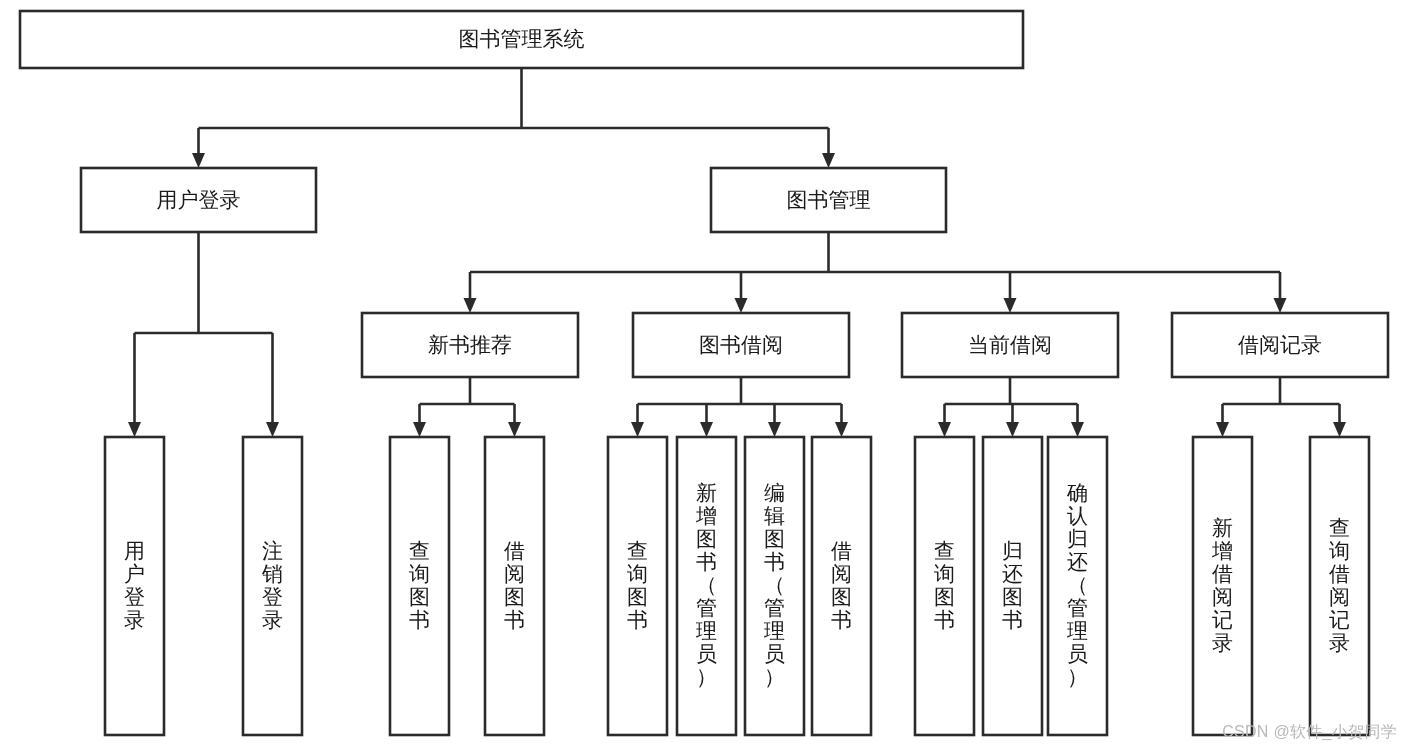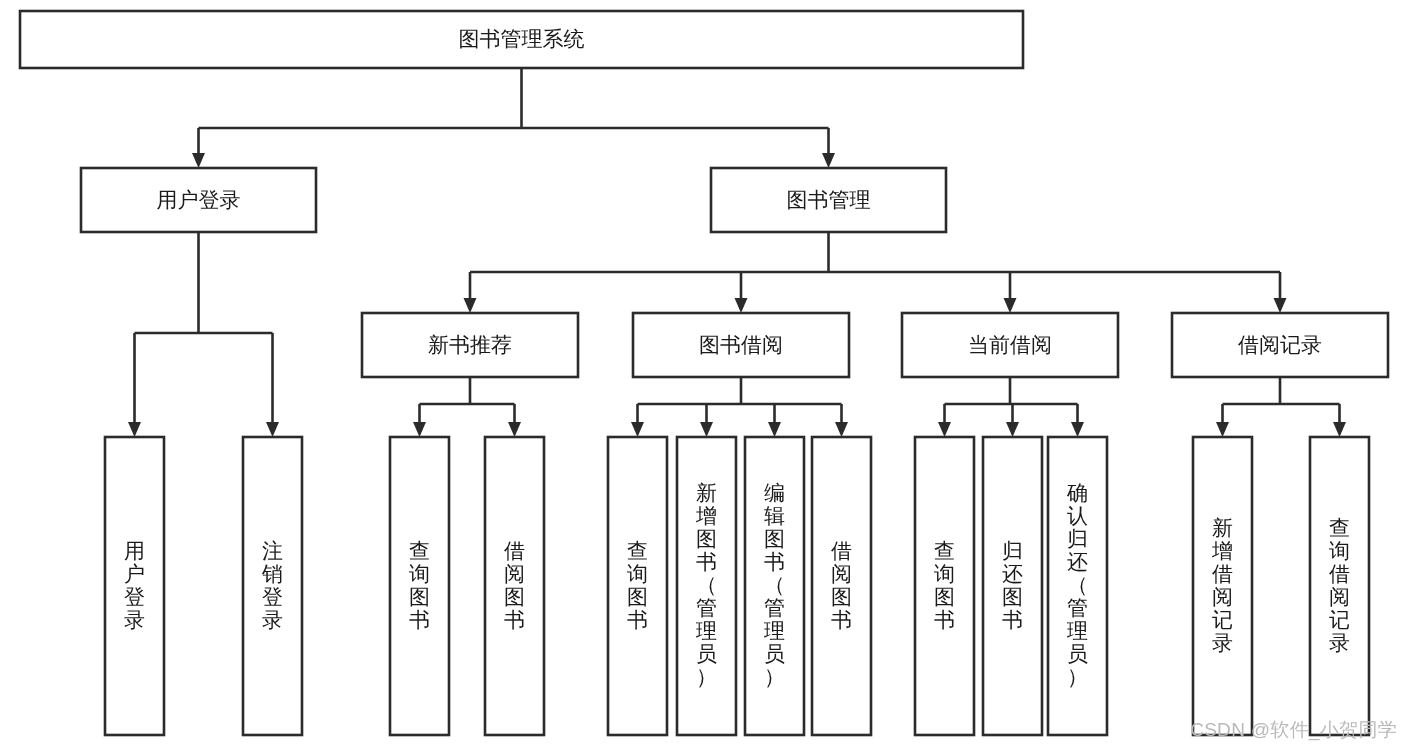--- a/index.html
+++ b/index.html
@@ -52,21 +52,21 @@
   }
   .arrow-head {
     fill: #2b2b2b;
     stroke: none;
   }
   .watermark {
     position: absolute;
     right: 8px;
     bottom: 4px;
     font-family: "Liberation Sans", "DejaVu Sans", sans-serif;
-    font-size: 19px;
+    font-size: 16px;
     color: #b9b9b9;
     letter-spacing: 0.3px;
     white-space: nowrap;
     pointer-events: none;
   }
 </style>
 </head>
 <body>
 
 <div id="diagram-root">

